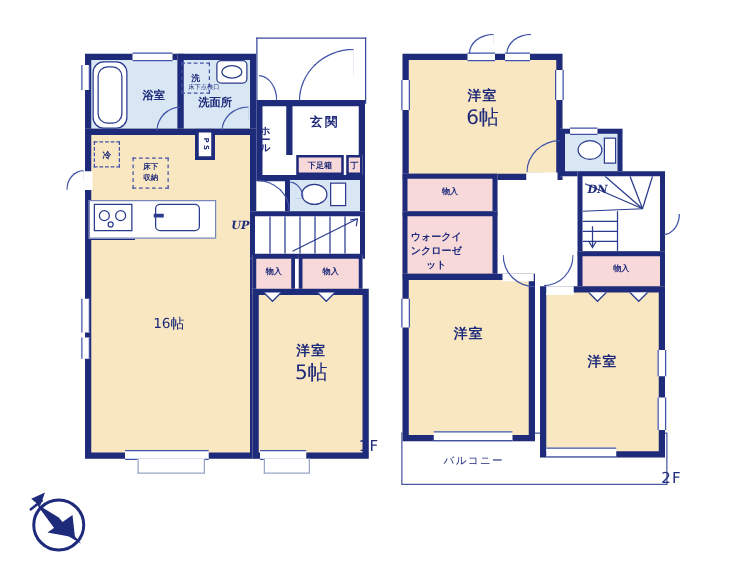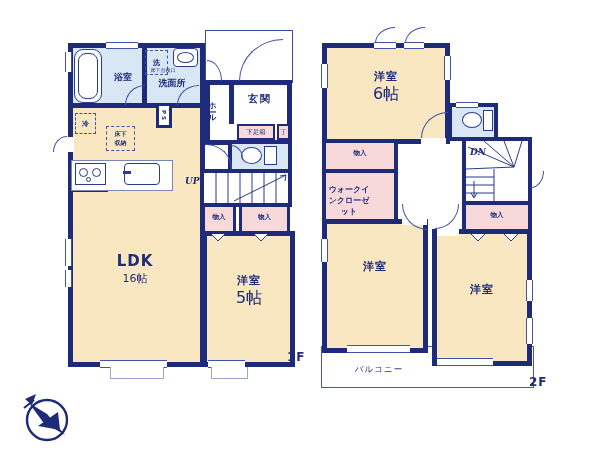--- a/index.html
+++ b/index.html
@@ -20,24 +20,24 @@
   .dash{position:absolute;border:1px dashed #4053a8;display:flex;align-items:center;justify-content:center;text-align:center}
   .arc{position:absolute}
   .arc-tl{border-top:1.3px solid #4053a8;border-left:1.3px solid #4053a8;border-top-left-radius:100% 100%}
   .arc-tr{border-top:1.3px solid #4053a8;border-right:1.3px solid #4053a8;border-top-right-radius:100% 100%}
   .arc-bl{border-bottom:1.3px solid #4053a8;border-left:1.3px solid #4053a8;border-bottom-left-radius:100% 100%}
   .arc-br{border-bottom:1.3px solid #4053a8;border-right:1.3px solid #4053a8;border-bottom-right-radius:100% 100%}
   .lbl{position:absolute;text-align:center;color:#1e2a7a;line-height:1.3;white-space:nowrap}
   .rn{display:block;font-weight:bold;font-size:11px;letter-spacing:1px}
   .rs{display:block;font-size:16px}
   .small{font-size:6.5px;font-weight:bold}
-  .pbox{position:absolute;background:#f8d9da;border:2px solid #1e2a7a;display:flex;align-items:center;justify-content:center;font-size:6.5px;font-weight:normal;color:#1e2a7a}
+  .pbox{position:absolute;background:#f8d9da;border:2px solid #1e2a7a;display:flex;align-items:center;justify-content:center;font-size:6.5px;font-weight:bold;color:#1e2a7a}
   .vtxt{writing-mode:vertical-rl;letter-spacing:2px}
   .stair-dir{font-family:"DejaVu Serif",serif;font-style:italic;font-weight:bold;font-size:9px}
-  .floor-tag{position:absolute;font-size:12px;font-weight:bold;letter-spacing:1px}
+  .floor-tag{position:absolute;font-size:12px;font-weight:normal;letter-spacing:1px}
   .wm{position:absolute;left:50px;top:206px;font-size:25px;font-weight:bold;letter-spacing:3px;
       color:rgba(222,158,170,0.55);white-space:nowrap;z-index:50}
   .tub-in{position:absolute;inset:3px;border:1px solid #2a3a8c;border-radius:8px}
   .burner{position:absolute;border:1.2px solid #2a3a8c;border-radius:50%;background:#fff}
   .oval{position:absolute;border:1.3px solid #2a3a8c;border-radius:50%;background:#fff}
 </style>
 </head>
 <body>
 
 <div id="canvas">
@@ -137,21 +137,20 @@
         <span>下足箱</span>
       </div>
     <div class="pbox" style="left:277px;top:124px;width:13px;height:16px">
         <span>丁</span>
       </div>
     <div class="lbl vtxt" style="left:206px;top:96px;font-size:8px;font-weight:bold"><span>ホール</span></div>
     <div class="lbl stair-dir" style="left:185px;top:176px"><span>UP</span></div>
     <div class="lbl small" style="left:202px;top:213px;width:34px"><span>物入</span></div>
     <div class="lbl small" style="left:239px;top:213px;width:51px"><span>物入</span></div>
     <div class="lbl" style="left:95px;top:252px;width:80px">
-      <span class="rn" style="font-size:15px">LDK</span>
       <span class="rs" style="font-size:11px">16帖</span>
     </div>
     <div class="lbl" style="left:210px;top:274px;width:78px">
       <span class="rn">洋室</span>
       <span class="rs">5帖</span>
     </div>
     <div class="floor-tag" style="left:287px;top:350px"><span>1F</span></div>
   </div>
 
   <div class="grp">

